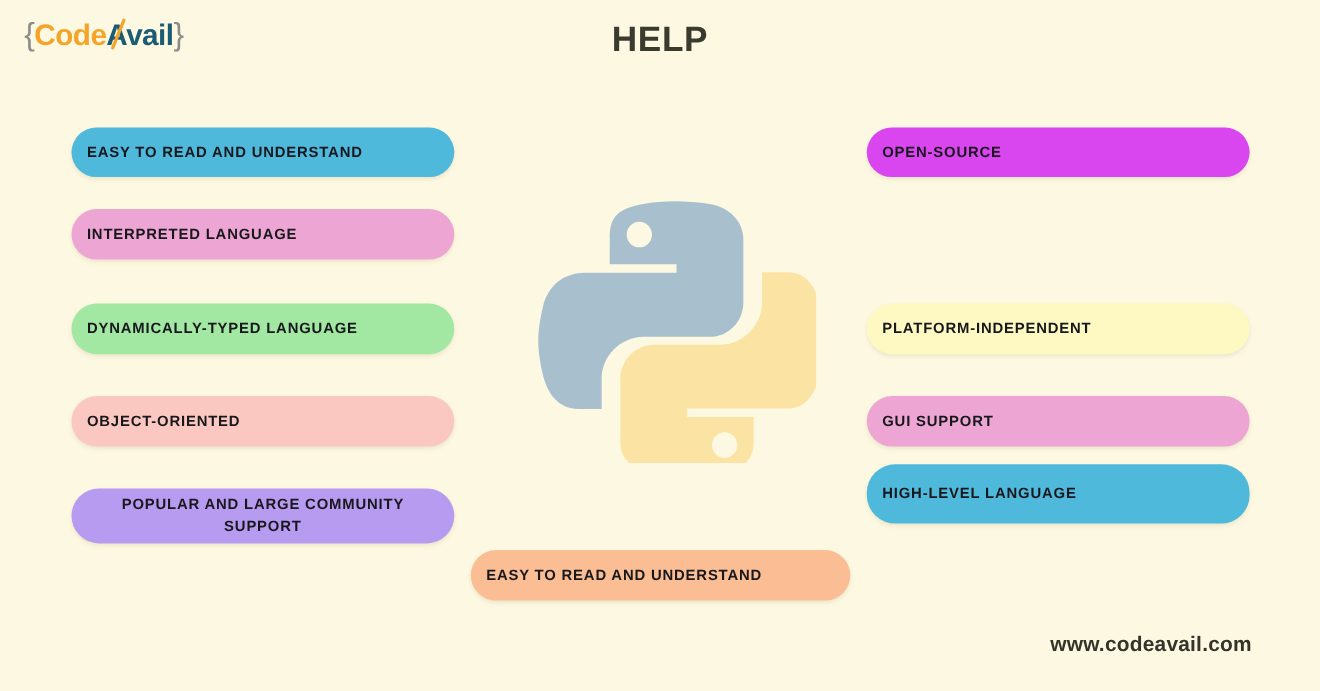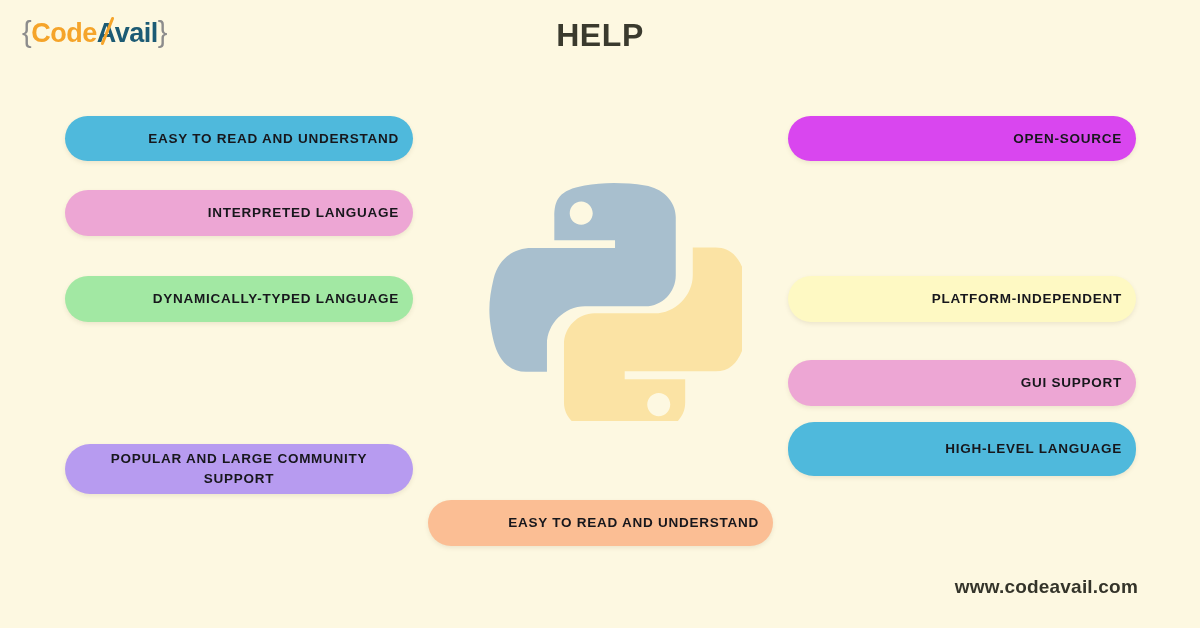--- a/index.html
+++ b/index.html
@@ -62,21 +62,21 @@
     letter-spacing: 0.6px;
     line-height: 1.22;
     color: #3A3A2E;
   }
 
   
   .pill {
     position: absolute;
     display: flex;
     align-items: center;
-    justify-content: flex-end;
+    justify-content: flex-start;
     text-align: center;
     border-radius: 26px;
     box-sizing: border-box;
     padding: 0 14px;
     font-size: 13.5px;
     font-weight: 700;
     letter-spacing: 0.75px;
     line-height: 1.45;
     color: #17171C;
     box-shadow: 0 2px 4px rgba(120, 110, 70, 0.13);
@@ -134,20 +134,23 @@
 
   <div class="pill col-left row1" style="background: rgb(79, 185, 220);">
     <span>EASY TO READ AND UNDERSTAND</span>
   </div>
   <div class="pill col-left row2" style="background: rgb(237, 166, 212);">
     <span>INTERPRETED LANGUAGE</span>
   </div>
   <div class="pill col-left row3" style="background: rgb(162, 232, 163);">
     <span>DYNAMICALLY-TYPED LANGUAGE</span>
   </div>
+  <div class="pill col-left row4" style="background: rgb(251, 200, 193);">
+    <span>OBJECT-ORIENTED</span>
+  </div>
   <div class="pill col-left row5" style="background: rgb(183, 155, 240);">
     <span>POPULAR AND LARGE COMMUNITY SUPPORT</span>
   </div>
 
   <div class="pill col-right row1" style="background: #d946ef;">
     <span>OPEN-SOURCE</span>
   </div>
   <div class="pill col-right row3" style="background: #fef9c3;">
     <span>PLATFORM-INDEPENDENT</span>
   </div>

